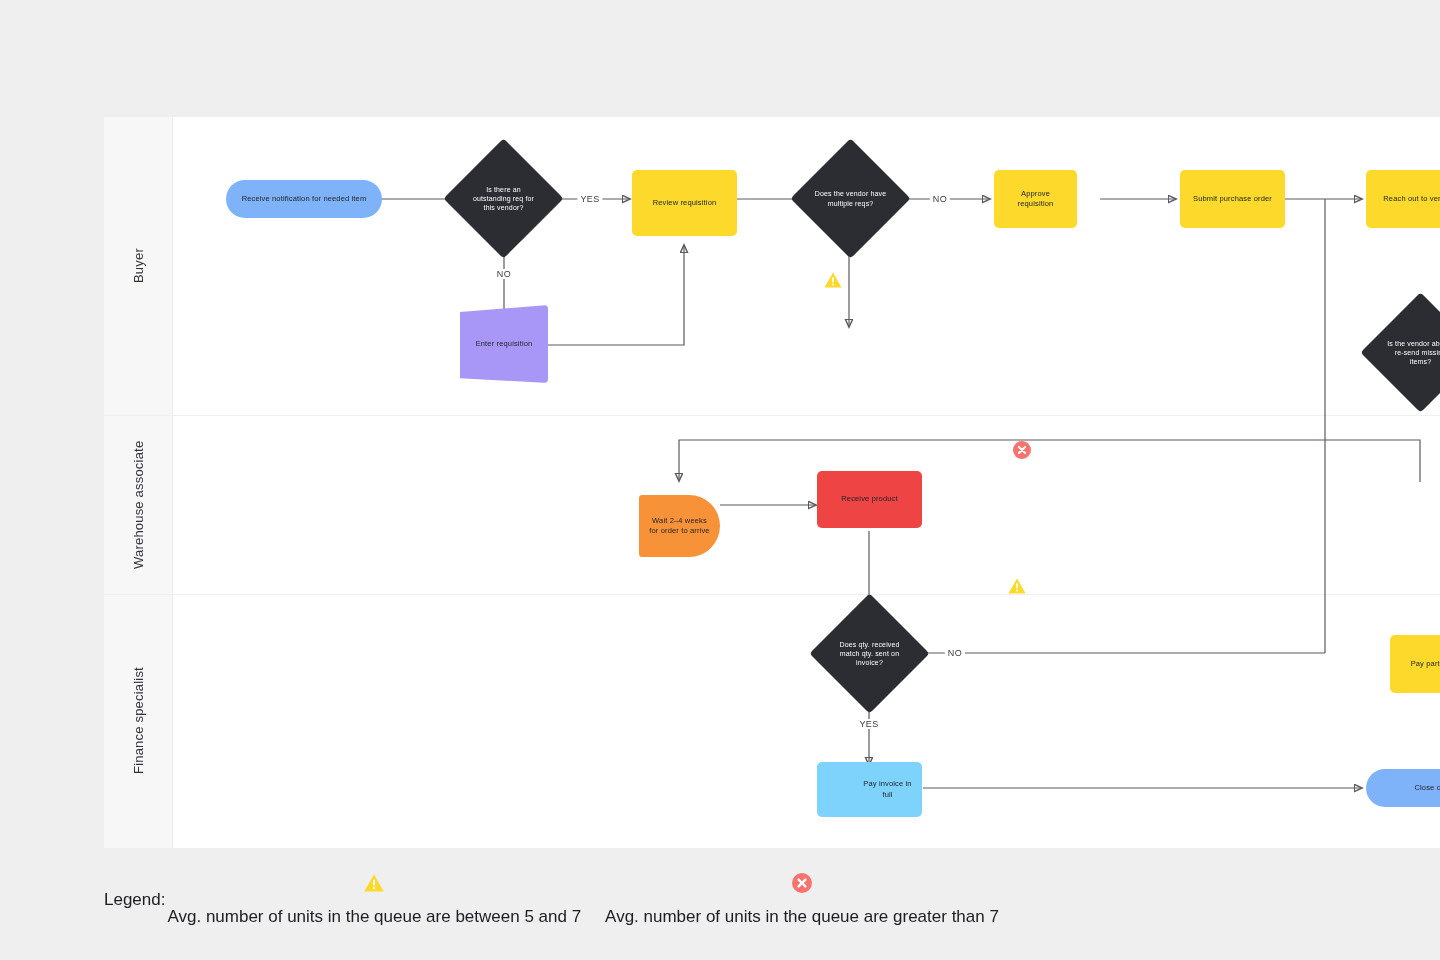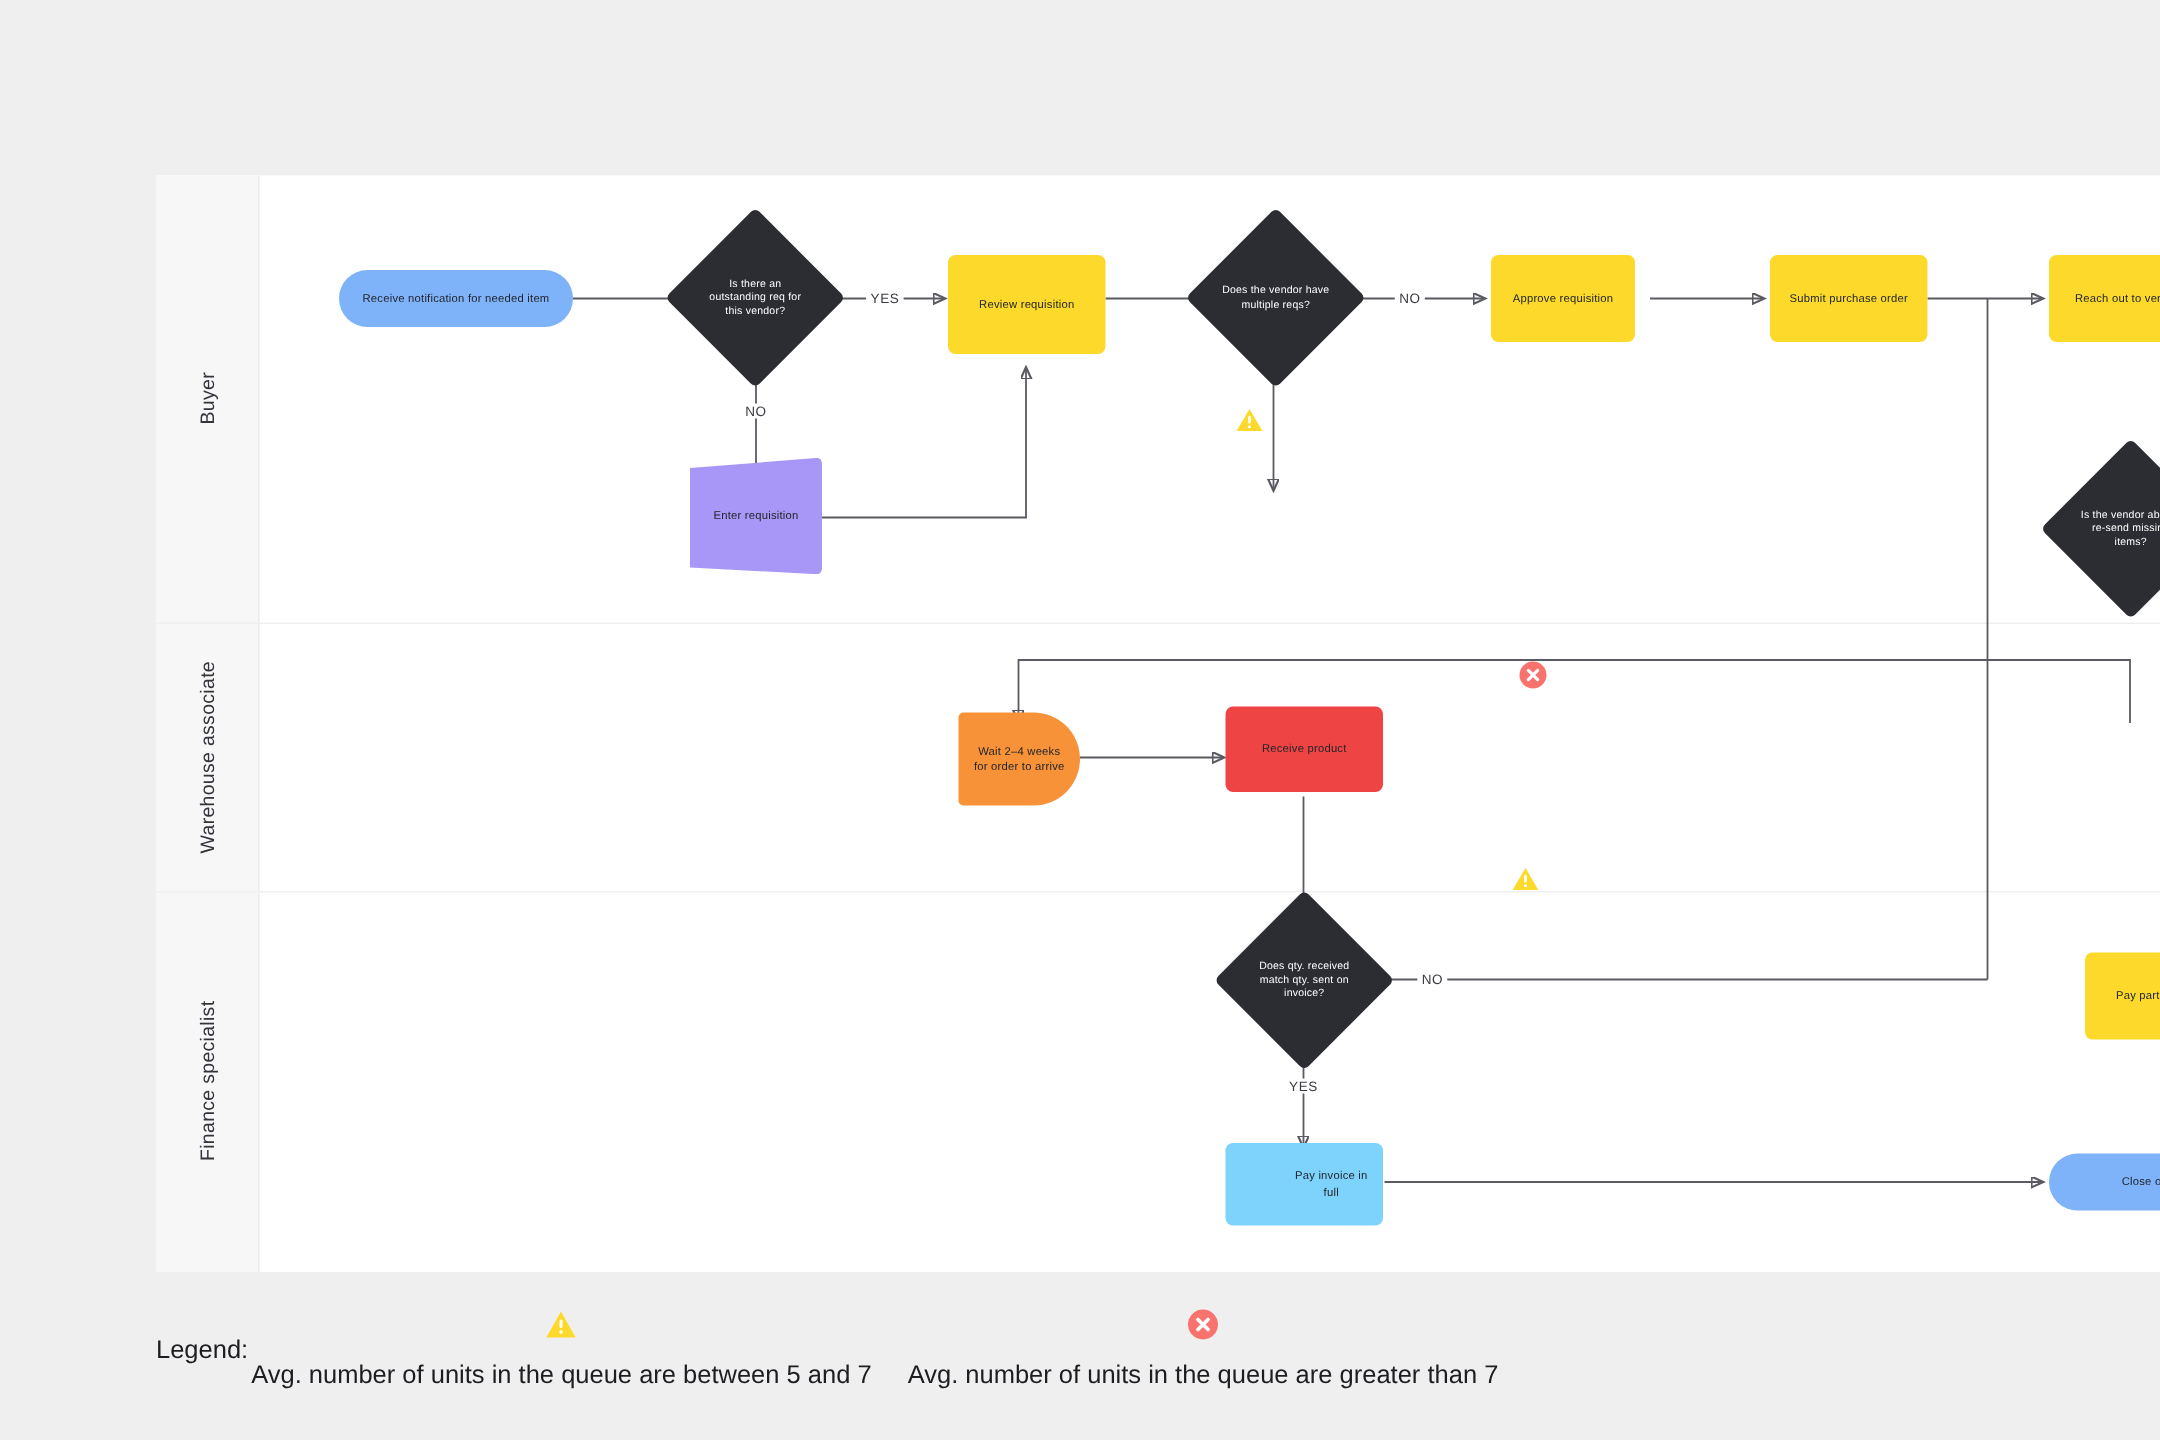--- a/index.html
+++ b/index.html
@@ -203,38 +203,38 @@
       <span class="nlabel">Does the vendor have multiple reqs?</span>
     </div>
 
     <span class="badge" style="left:908px;top:323px;">
       <svg viewBox="0 0 20 20">
           <circle cx="10" cy="10" r="9" fill="#f9736e"></circle>
           <path d="M6.9 6.9 L13.1 13.1 M13.1 6.9 L6.9 13.1" stroke="#ffffff" stroke-width="2.1" stroke-linecap="round"></path>
         </svg>
     </span>
 
-    <div class="node n-process" style="left:890px;top:53px;width:96px;height:58px;background:#fcd92b;">
+    <div class="node n-process" style="left:890px;top:53px;width:83px;height:58px;background:#fcd92b;">
       <span class="nlabel">Approve requisition</span>
     </div>
 
     <div class="node n-process" style="left:1076px;top:53px;width:105px;height:58px;background:#fcd92b;">
       <span class="nlabel">Submit purchase order</span>
     </div>
 
     <div class="node n-process" style="left:1262px;top:53px;width:105px;height:58px;background:#fcd92b;">
       <span class="nlabel">Reach out to vendor</span>
     </div>
 
     <div class="node n-decision" style="left:1274px;top:193px;width:85px;height:85px;">
       <span class="dbox"></span>
       <span class="nlabel">Is the vendor able to re-send missing items?</span>
     </div>
 
-    <div class="node n-delay" style="left:535px;top:358px;width:81px;height:62px;background:#f79239;">
+    <div class="node n-delay" style="left:535px;top:378px;width:81px;height:62px;background:#f79239;">
       <span class="nlabel">Wait 2–4 weeks for order to arrive</span>
     </div>
 
     <div class="node n-process" style="left:713px;top:354px;width:105px;height:57px;background:#ef4444;">
       <span class="nlabel">Receive product</span>
     </div>
     <span class="badge" style="left:903px;top:459px;">
       <svg viewBox="0 0 20 20">
           <path d="M10 2.6 L18.6 17.4 L1.4 17.4 Z" fill="#fcd92b"></path>
           <rect x="9.1" y="7.2" width="1.8" height="5.2" rx=".9" fill="#ffffff"></rect>

